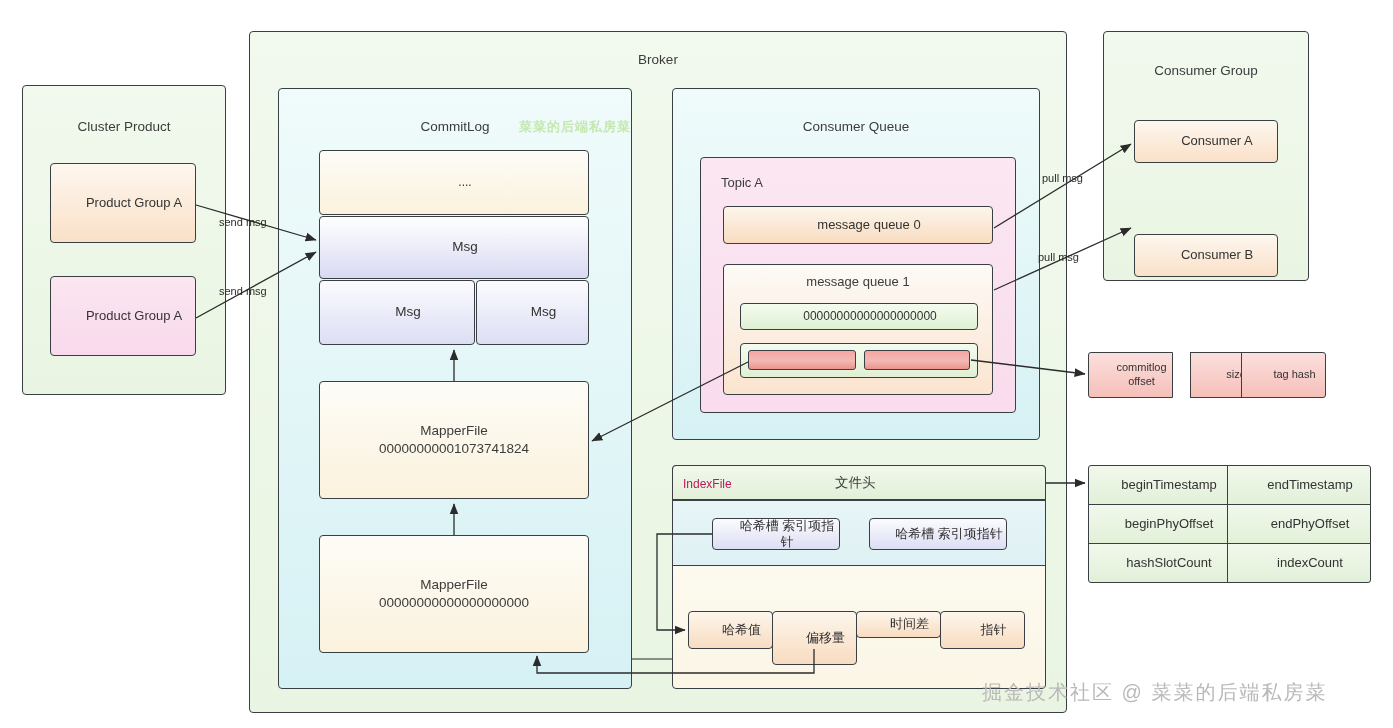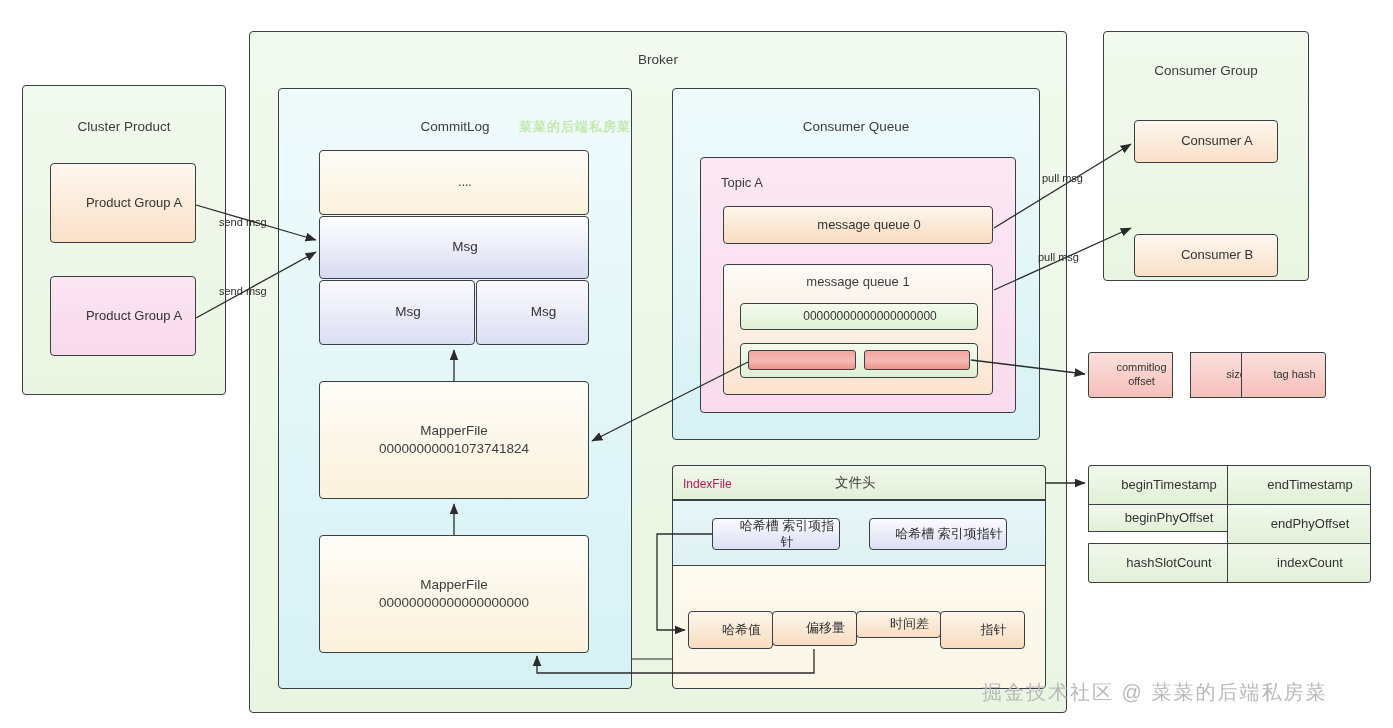--- a/index.html
+++ b/index.html
@@ -99,40 +99,40 @@
   <div class="box f-idxbody" style="left:672px;top:465px;width:374px;height:224px;"></div>
   <div class="box f-greentbl" style="left:672px;top:465px;width:374px;height:35px;border-radius:4px 4px 0 0;"></div>
   <div class="t12" style="position:absolute;left:683px;top:477px;color:#be185d;">IndexFile</div>
   <div class="t135" style="position:absolute;left:835px;top:474px;color:#3c3c3c;">文件头</div>
 
   <div class="box f-idxhash" style="left:672px;top:500px;width:374px;height:66px;border-radius:0;"></div>
   <div class="box lbl f-lav2 t13" style="left:712px;top:518px;width:128px;height:32px;">哈希槽 索引项指针</div>
   <div class="box lbl f-lav2 t13" style="left:869px;top:518px;width:138px;height:32px;">哈希槽 索引项指针</div>
 
   <div class="box lbl f-orange2 t13" style="left:688px;top:611px;width:85px;height:38px;">哈希值</div>
-  <div class="box lbl f-orange2 t13" style="left:772px;top:611px;width:85px;height:35px;">偏移量</div>
+  <div class="box lbl f-orange2 t13" style="left:772px;top:611px;width:85px;height:54px;">偏移量</div>
   <div class="box lbl f-orange2 t13" style="left:856px;top:611px;width:85px;height:27px;">时间差</div>
   <div class="box lbl f-orange2 t13" style="left:940px;top:611px;width:85px;height:38px;">指针</div>
 
   <div class="box f-greenlite" style="left:1103px;top:31px;width:206px;height:250px;">
     <div class="ctr-title t135" style="top:31px;">Consumer Group</div>
   </div>
   <div class="box lbl f-orange t13" style="left:1134px;top:120px;width:144px;height:43px;">Consumer A</div>
   <div class="box lbl f-orange t13" style="left:1134px;top:204px;width:144px;height:43px;margin-top:30px;">Consumer B</div>
 
   <div class="box lbl f-redtbl t11" style="left:1088px;top:352px;width:85px;height:46px;border-radius:3px 0 0 3px;">
     <span style="white-space:pre-line;">commitlog
 offset</span>
   </div>
   <div class="box lbl f-redtbl t11" style="left:1172px;top:352px;width:70px;height:46px;border-radius:0;margin-left:18px;">size</div>
   <div class="box lbl f-redtbl t11" style="left:1241px;top:352px;width:85px;height:46px;border-radius:0 3px 3px 0;">tag hash</div>
 
   <div class="box lbl f-greentbl t13" style="left:1088px;top:465px;width:140px;height:40px;border-radius:3px 0 0 0;">beginTimestamp</div>
   <div class="box lbl f-greentbl t13" style="left:1227px;top:465px;width:144px;height:40px;border-radius:0 3px 0 0;">endTimestamp</div>
-  <div class="box lbl f-greentbl t13" style="left:1088px;top:504px;width:140px;height:28px;border-radius:0;">beginPhyOffset</div>
+  <div class="box lbl f-greentbl t13" style="left:1088px;top:504px;width:140px;height:40px;border-radius:0;">beginPhyOffset</div>
   <div class="box lbl f-greentbl t13" style="left:1088px;top:543px;width:140px;height:40px;border-radius:0 0 0 3px;">hashSlotCount</div>
   <div class="box lbl f-greentbl t13" style="left:1227px;top:504px;width:144px;height:40px;border-radius:0;">endPhyOffset</div>
   <div class="box lbl f-greentbl t13" style="left:1227px;top:543px;width:144px;height:40px;border-radius:0 0 3px 0;">indexCount</div>
 
   <svg class="layer" viewBox="0 0 1393 728">
     <defs>
       <marker id="ar" markerWidth="9" markerHeight="9" refX="8" refY="4" orient="auto" markerUnits="strokeWidth">
         <path d="M0,0.6 L8.5,4 L0,7.4 z" fill="#2b2b2b"></path>
       </marker>
     </defs>

